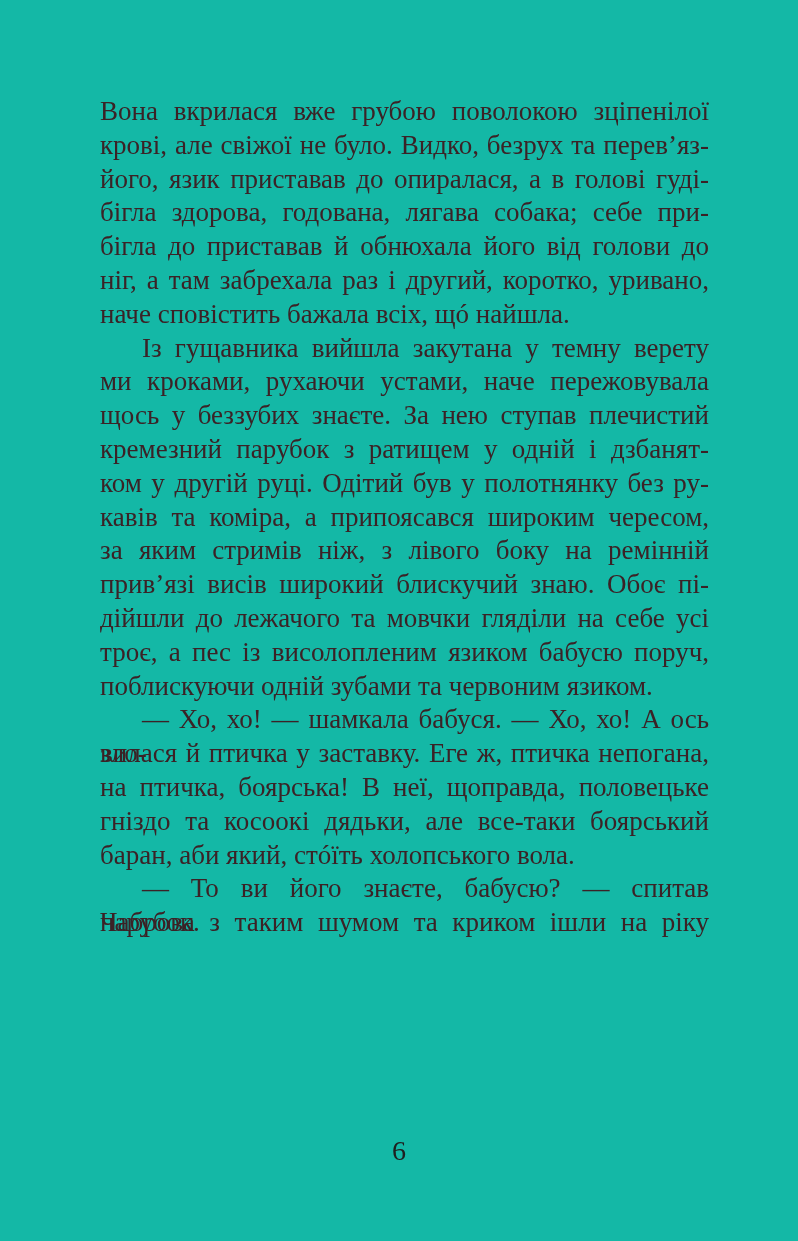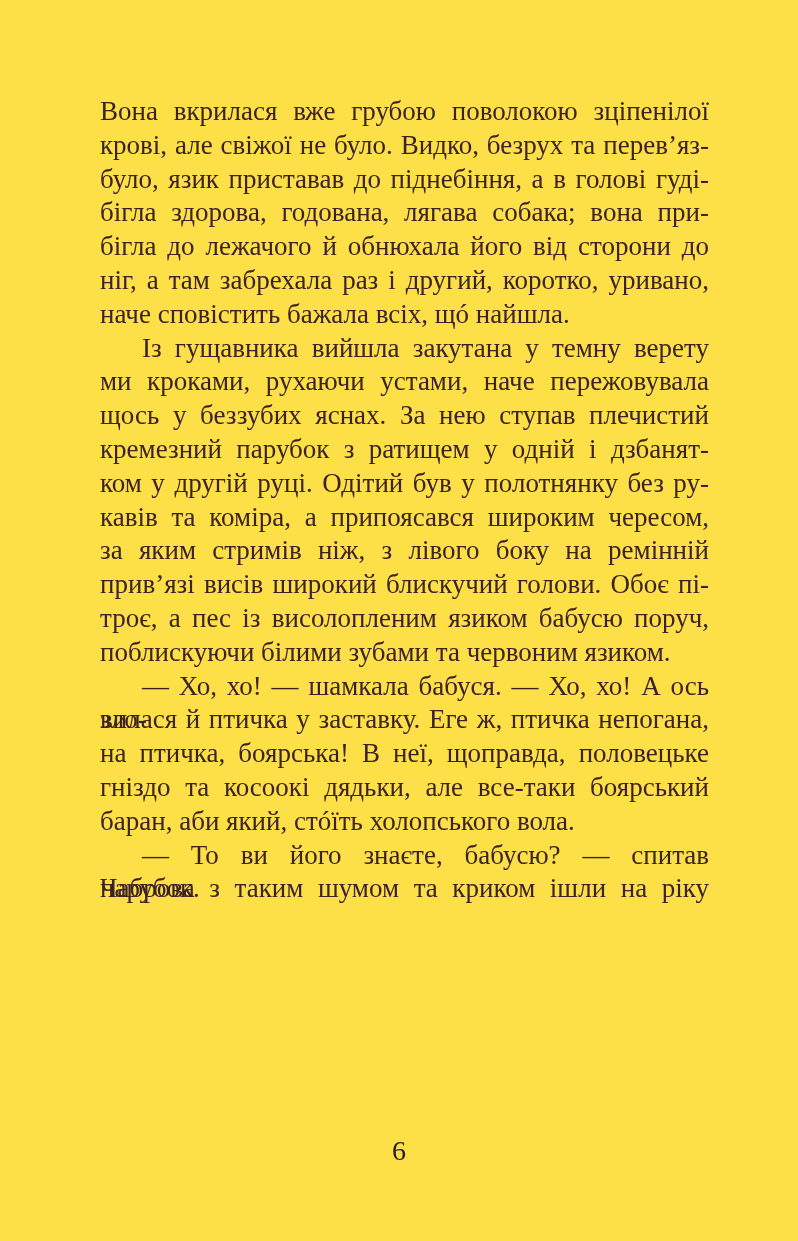--- a/index.html
+++ b/index.html
@@ -10,21 +10,21 @@
     width: 798px;
     height: 1241px;
     background: #ffffff;
     position: relative;
     overflow: hidden;
     font-family: "Liberation Serif", "DejaVu Serif", serif;
   }
   .book-page {
     position: absolute;
     inset: 0;
-    background: #fde047;
+    background: #14b8a6;
   }
   .text-block {
     position: absolute;
     left: 100px;
     top: 95px;
     width: 609px;
     color: #3b2226;
     font-size: 27px;
     line-height: 33.8px;
   }
@@ -57,37 +57,38 @@
   }
 </style>
 </head>
 <body>
 
 <div class="book-page">
   <div class="text-block">
       <div class="paragraph">
         <div class="line">Вона вкрилася вже грубою поволокою зціпенілої</div>
         <div class="line">крові, але свіжої не було. Видко, безрух та перев’яз-</div>
-        <div class="line">було, язик приставав до піднебіння, а в голові гуді-</div>
-        <div class="line">бігла здорова, годована, лягава собака; вона при-</div>
-        <div class="line">бігла до лежачого й обнюхала його від сторони до</div>
+        <div class="line">його, язик приставав до опиралася, а в голові гуді-</div>
+        <div class="line">бігла здорова, годована, лягава собака; себе при-</div>
+        <div class="line">бігла до приставав й обнюхала його від голови до</div>
         <div class="line">ніг, а там забрехала раз і другий, коротко, уривано,</div>
         <div class="line lastline">наче сповістить бажала всіх, щó найшла.</div>
       </div>
       <div class="paragraph">
         <div class="line indent">Із гущавника вийшла закутана у темну верету</div>
         <div class="line">ми кроками, рухаючи устами, наче пережовувала</div>
-        <div class="line">щось у беззубих яснах. За нею ступав плечистий</div>
+        <div class="line">щось у беззубих знаєте. За нею ступав плечистий</div>
         <div class="line">кремезний парубок з ратищем у одній і дзбанят-</div>
         <div class="line">ком у другій руці. Одітий був у полотнянку без ру-</div>
         <div class="line">кавів та коміра, а припоясався широким чересом,</div>
         <div class="line">за яким стримів ніж, з лівого боку на ремінній</div>
-        <div class="line">прив’язі висів широкий блискучий голови. Обоє пі-</div>
+        <div class="line">прив’язі висів широкий блискучий знаю. Обоє пі-</div>
+        <div class="line">дійшли до лежачого та мовчки гляділи на себе усі</div>
         <div class="line">троє, а пес із висолопленим язиком бабусю поруч,</div>
-        <div class="line lastline">поблискуючи білими зубами та червоним язиком.</div>
+        <div class="line lastline">поблискуючи одній зубами та червоним язиком.</div>
       </div>
       <div class="paragraph">
         <div class="line indent">— Хо, хо! — шамкала бабуся. — Хо, хо! А ось зло-</div>
         <div class="line">вилася й птичка у заставку. Еге ж, птичка непогана,</div>
         <div class="line">на птичка, боярська! В неї, щоправда, половецьке</div>
         <div class="line">гніздо та косоокі дядьки, але все-таки боярський</div>
         <div class="line lastline">баран, аби який, стóїть холопського вола.</div>
       </div>
       <div class="paragraph">
         <div class="line indent lastline">— То ви його знаєте, бабусю? — спитав парубок.</div>

